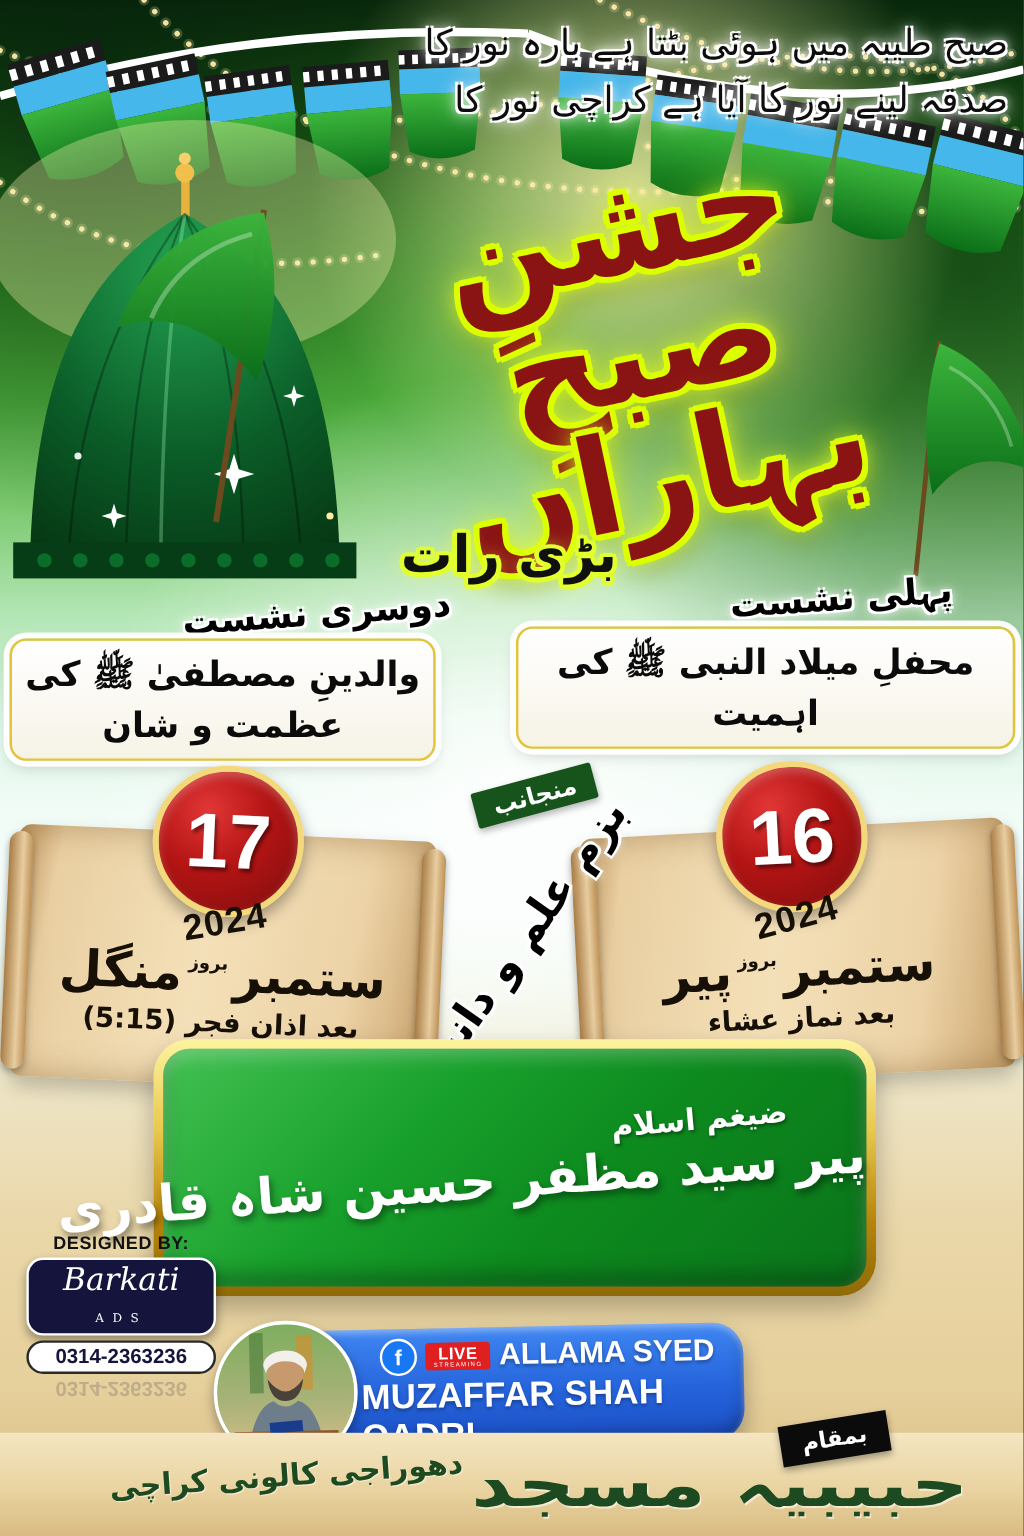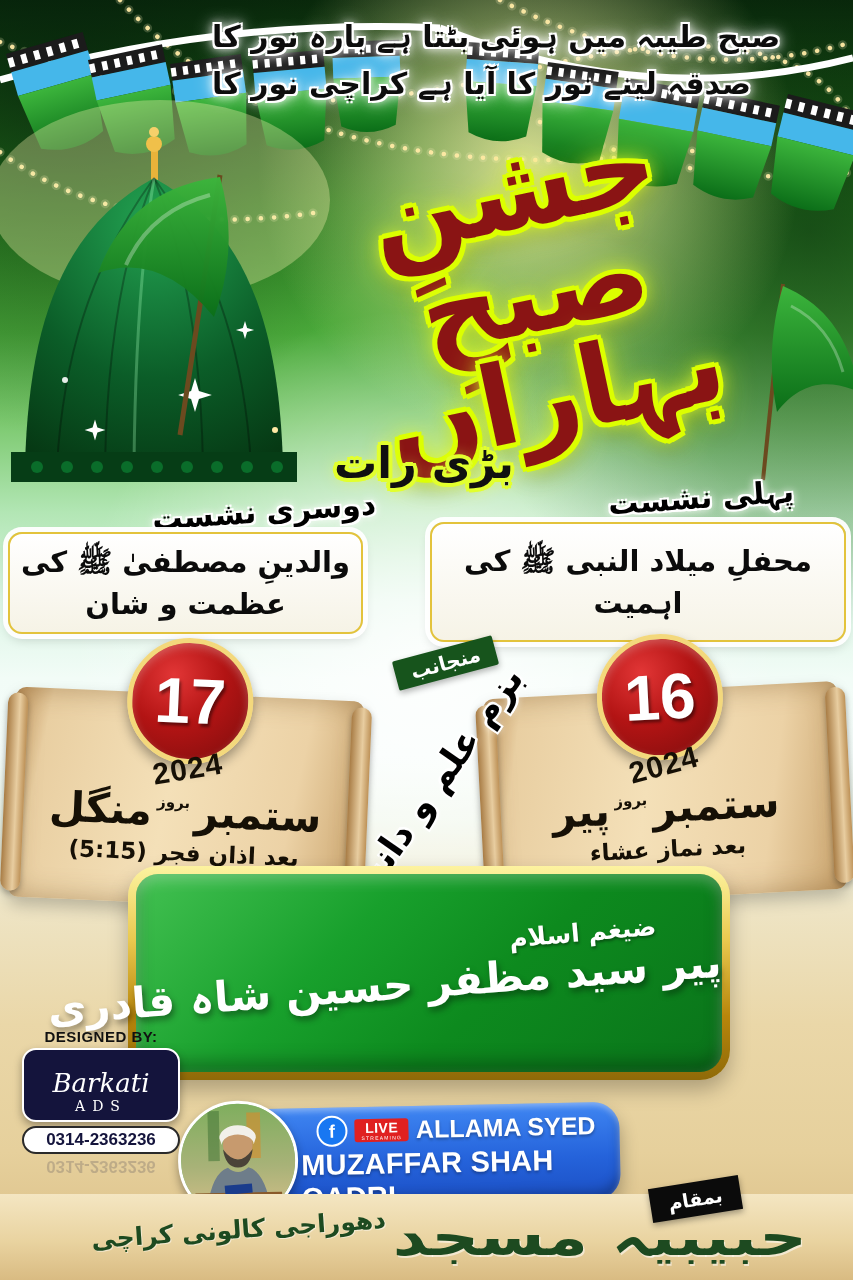--- a/index.html
+++ b/index.html
@@ -13,42 +13,42 @@
       radial-gradient(circle at 50% 52%, rgba(255,255,255,.85) 0%, transparent 45%),
       linear-gradient(180deg,#0a2a0b 0%,#174f12 7%,#2b831f 16%,#4aa93a 26%,#7cc96f 33%,
         #b2e6b4 40%,#ddf6e6 47%,#f2fcf7 53%,#f5fdfa 59%,#eff7ea 64%,
         #eee4c4 71%,#ead7a8 80%,#e6d09c 90%,#d8bb82 100%);
   }
   .urdu{direction:rtl;font-family:"DejaVu Sans",sans-serif;}
   .latin{font-family:"Liberation Sans","DejaVu Sans",sans-serif;}
   .abs{position:absolute;}
 
   
-  .couplet{left:212px;top:14px;width:612px;text-align:left;color:#0d0d0d;font-weight:700;}
+  .couplet{left:228px;top:14px;width:612px;text-align:right;color:#0d0d0d;font-weight:400;}
   .cline{font-size:30px;line-height:1.55;direction:rtl;
     text-shadow:-2px -2px 0 #fff,2px -2px 0 #fff,-2px 2px 0 #fff,2px 2px 0 #fff,
       0 0 8px #fff,0 0 14px #fff,0 0 20px rgba(255,255,255,.9);}
   .title{left:268px;top:126px;width:532px;height:334px;display:flex;align-items:center;justify-content:center;
     text-align:center;transform:rotate(-12deg);font-size:110px;line-height:.95;font-weight:700;color:#8a1414;
     text-shadow:-4px -4px 0 #dcff00,4px -4px 0 #dcff00,-4px 4px 0 #dcff00,4px 4px 0 #dcff00,
       -5px 0 0 #dcff00,5px 0 0 #dcff00,0 -5px 0 #dcff00,0 5px 0 #dcff00,
       0 0 18px #e4ff2e,0 0 34px #ddff25,0 10px 22px rgba(0,0,0,.3);}
   .subtitle{left:232px;top:438px;width:384px;text-align:center;font-size:43px;font-weight:700;color:#101010;
     text-shadow:-3px -3px 0 #e2ff2e,3px -3px 0 #e2ff2e,-3px 3px 0 #e2ff2e,3px 3px 0 #e2ff2e,
       -4px 0 0 #e2ff2e,4px 0 0 #e2ff2e,0 4px 0 #e2ff2e,0 -4px 0 #e2ff2e,0 0 16px #eaff4d;}
 
   
   .sess-head{position:absolute;text-align:center;font-size:30px;font-weight:700;color:#000;transform:rotate(-4deg);
     text-shadow:-2px -2px 0 #fff,2px -2px 0 #fff,-2px 2px 0 #fff,2px 2px 0 #fff,0 0 8px #fff,0 0 12px #fff;}
   .sess-box{position:absolute;display:flex;align-items:center;justify-content:center;text-align:center;
     background:linear-gradient(180deg,#ffffff 0%,#f6f3e6 100%);
     border:2px solid #e3c33c;border-radius:14px;font-size:29px;font-weight:700;color:#0b0b0b;
     box-shadow:0 0 0 5px rgba(255,255,255,.95),0 5px 12px rgba(0,0,0,.18);padding:4px 10px;box-sizing:border-box;}
   .h1{left:556px;top:480px;width:290px;}
-  .b1{left:430px;top:522px;width:416px;height:120px;}
+  .b1{left:430px;top:522px;width:416px;height:102px;}
   .h2{left:108px;top:494px;width:312px;}
   .b2{left:8px;top:532px;width:355px;height:102px;}
 
   
   .scroll{position:absolute;border-radius:10px;
     background:linear-gradient(100deg,#c49a63 0%,#e9cfa2 10%,#f4e0b8 45%,#ecd2a6 78%,#c9a36c 100%);
     box-shadow:inset 0 0 28px rgba(110,70,25,.4),0 8px 16px rgba(0,0,0,.22);
     display:flex;flex-direction:column;align-items:center;justify-content:flex-start;}
   .curl{position:absolute;top:6px;bottom:6px;width:20px;border-radius:10px;
     background:linear-gradient(90deg,#a87c45,#e5c folk,#e5c79a);
@@ -84,24 +84,24 @@
   .sp-badge{position:absolute;top:8px;left:50%;transform:translateX(-50%);background:#0c0c0c;color:#fff;
     font-size:20px;font-weight:700;padding:3px 26px;border-radius:18px;letter-spacing:2px;white-space:nowrap;}
   .sp-hon{position:absolute;top:44px;right:66px;color:#fff;font-size:25px;font-weight:700;transform:rotate(-5deg);
     text-shadow:1px 2px 3px rgba(0,0,0,.4);}
   .sp-name{position:absolute;top:84px;left:0;width:100%;text-align:center;color:#fff;font-size:42px;font-weight:800;
     transform:rotate(-4deg);white-space:nowrap;text-shadow:2px 4px 6px rgba(0,0,0,.4);}
 
   
   .designer{left:22px;top:1028px;width:158px;text-align:center;}
   .d-label{font-size:15px;font-weight:800;color:#111;letter-spacing:.5px;}
-  .d-card{margin-top:3px;background:#14143c;border:2px solid #fff;border-radius:14px;padding:20px 0 6px;
+  .d-card{margin-top:3px;background:#14143c;border:2px solid #fff;border-radius:14px;padding:4px 0 6px;
     box-shadow:0 4px 8px rgba(0,0,0,.35);}
   .d-brand{font-family:"DejaVu Serif","Liberation Serif",serif;font-style:italic;font-size:26px;color:#fff;line-height:1;}
-  .d-sub{font-size:14px;color:#fff;letter-spacing:7px;margin-top:2px;font-family:"DejaVu Serif",serif;}
+  .d-sub{font-size:10px;color:#fff;letter-spacing:7px;margin-top:14px;font-family:"DejaVu Serif",serif;}
   .d-phone{margin-top:4px;background:#fff;border:2px solid #2a2a2a;border-radius:14px;font-size:17px;font-weight:800;
     color:#14143c;padding:2px 0;}
   .d-reflect{margin-top:2px;transform:scaleY(-1);opacity:.18;font-size:17px;font-weight:800;color:#14143c;}
 
   
   .live-pill{left:206px;top:1106px;width:414px;height:98px;border-radius:26px;transform:rotate(-1.2deg);
     background:linear-gradient(180deg,#3f86f2 0%,#2563db 55%,#1b4fc4 100%);
     box-shadow:inset 0 3px 6px rgba(255,255,255,.4),inset 0 -8px 12px rgba(0,0,0,.28),0 10px 18px rgba(0,0,0,.3);}
   .photo{position:absolute;left:-28px;top:-9px;width:114px;height:114px;border-radius:50%;border:3px solid #fff;
     overflow:hidden;box-shadow:0 5px 10px rgba(0,0,0,.35);background:#86b974;}

